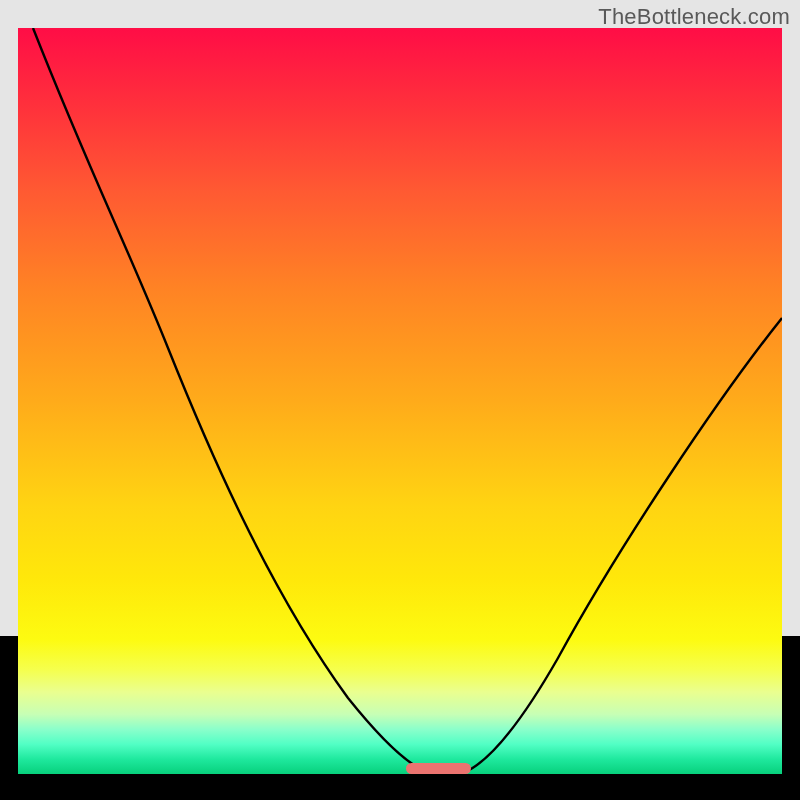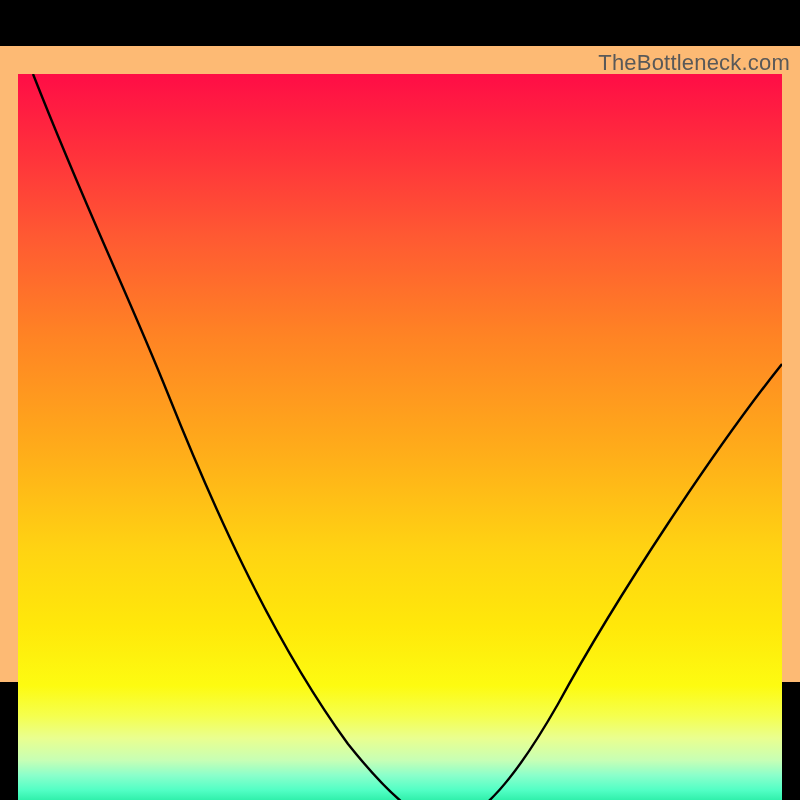--- a/index.html
+++ b/index.html
@@ -8,22 +8,21 @@
     width: 800px;
     height: 800px;
     background: #000;
     overflow: hidden;
     font-family: Arial, Helvetica, sans-serif;
   }
   .frame {
     position: relative;
     width: 800px;
     height: 636px;
-    background: #fdba74;
-    margin-top: 46px;
+    background: #e5e5e5;
   }
   .watermark {
     position: absolute;
     top: 4px;
     right: 10px;
     color: #595959;
     font-size: 22px;
     font-weight: 500;
     letter-spacing: 0.2px;
     z-index: 5;

